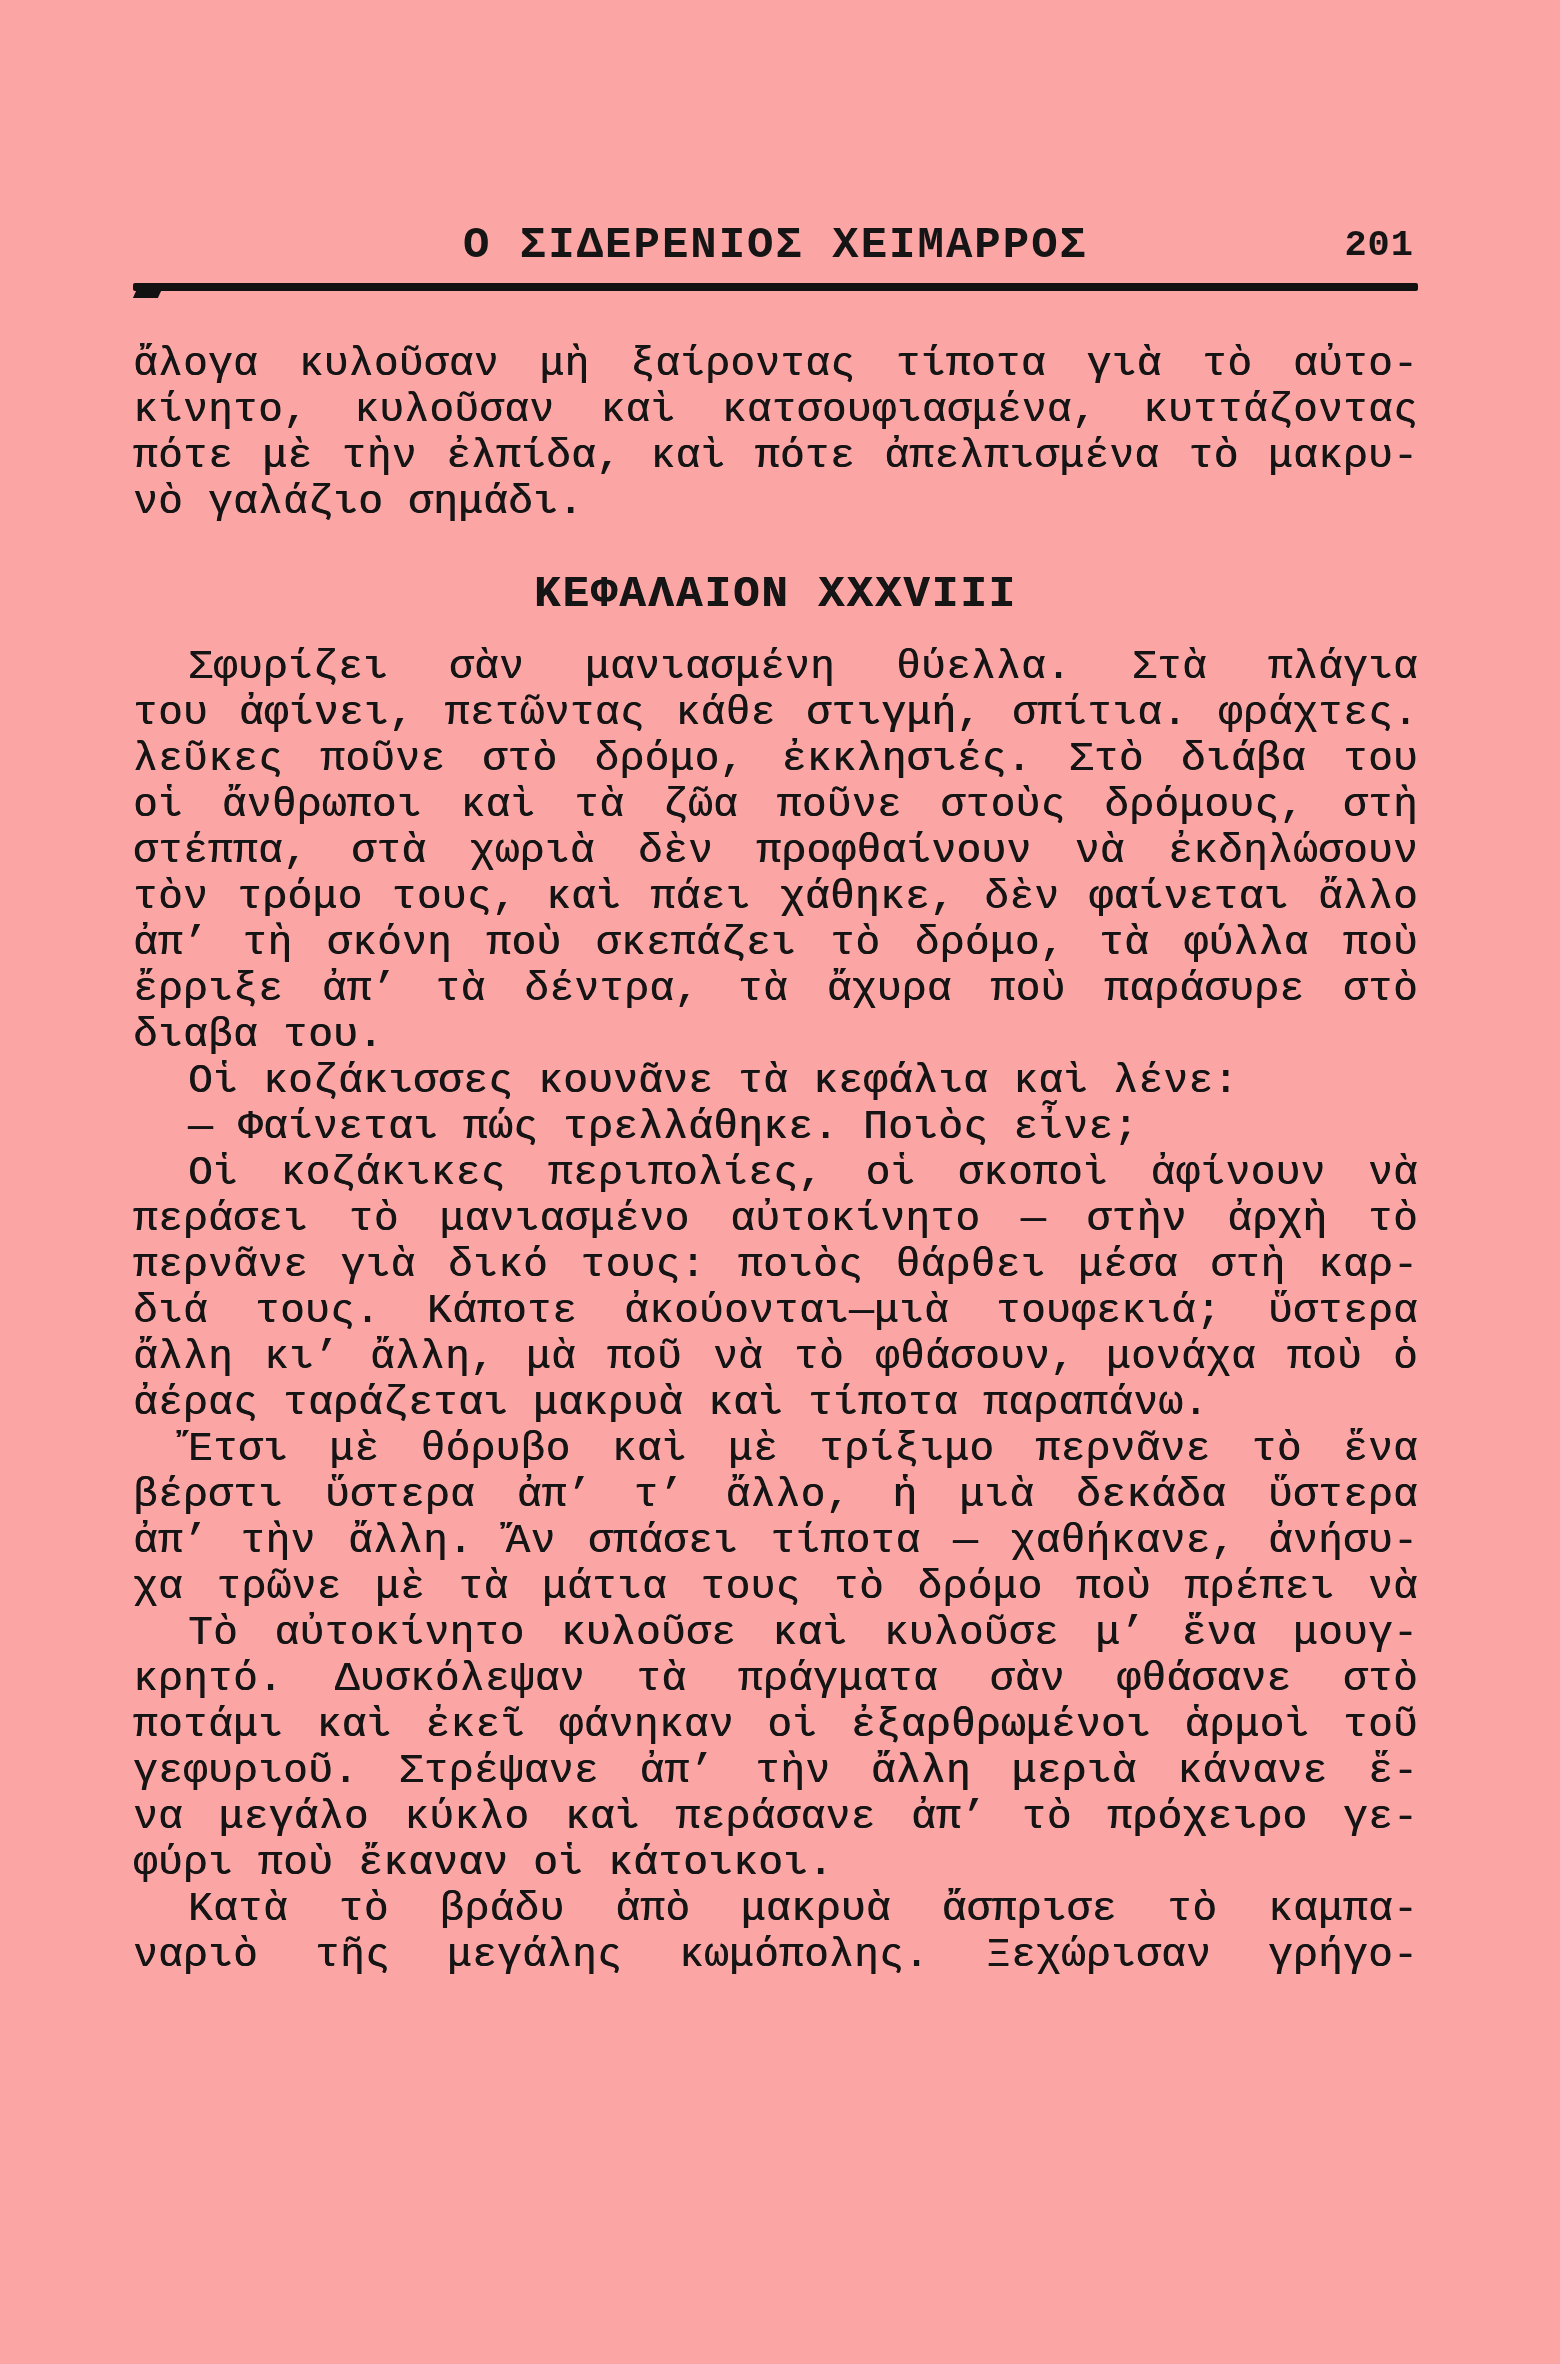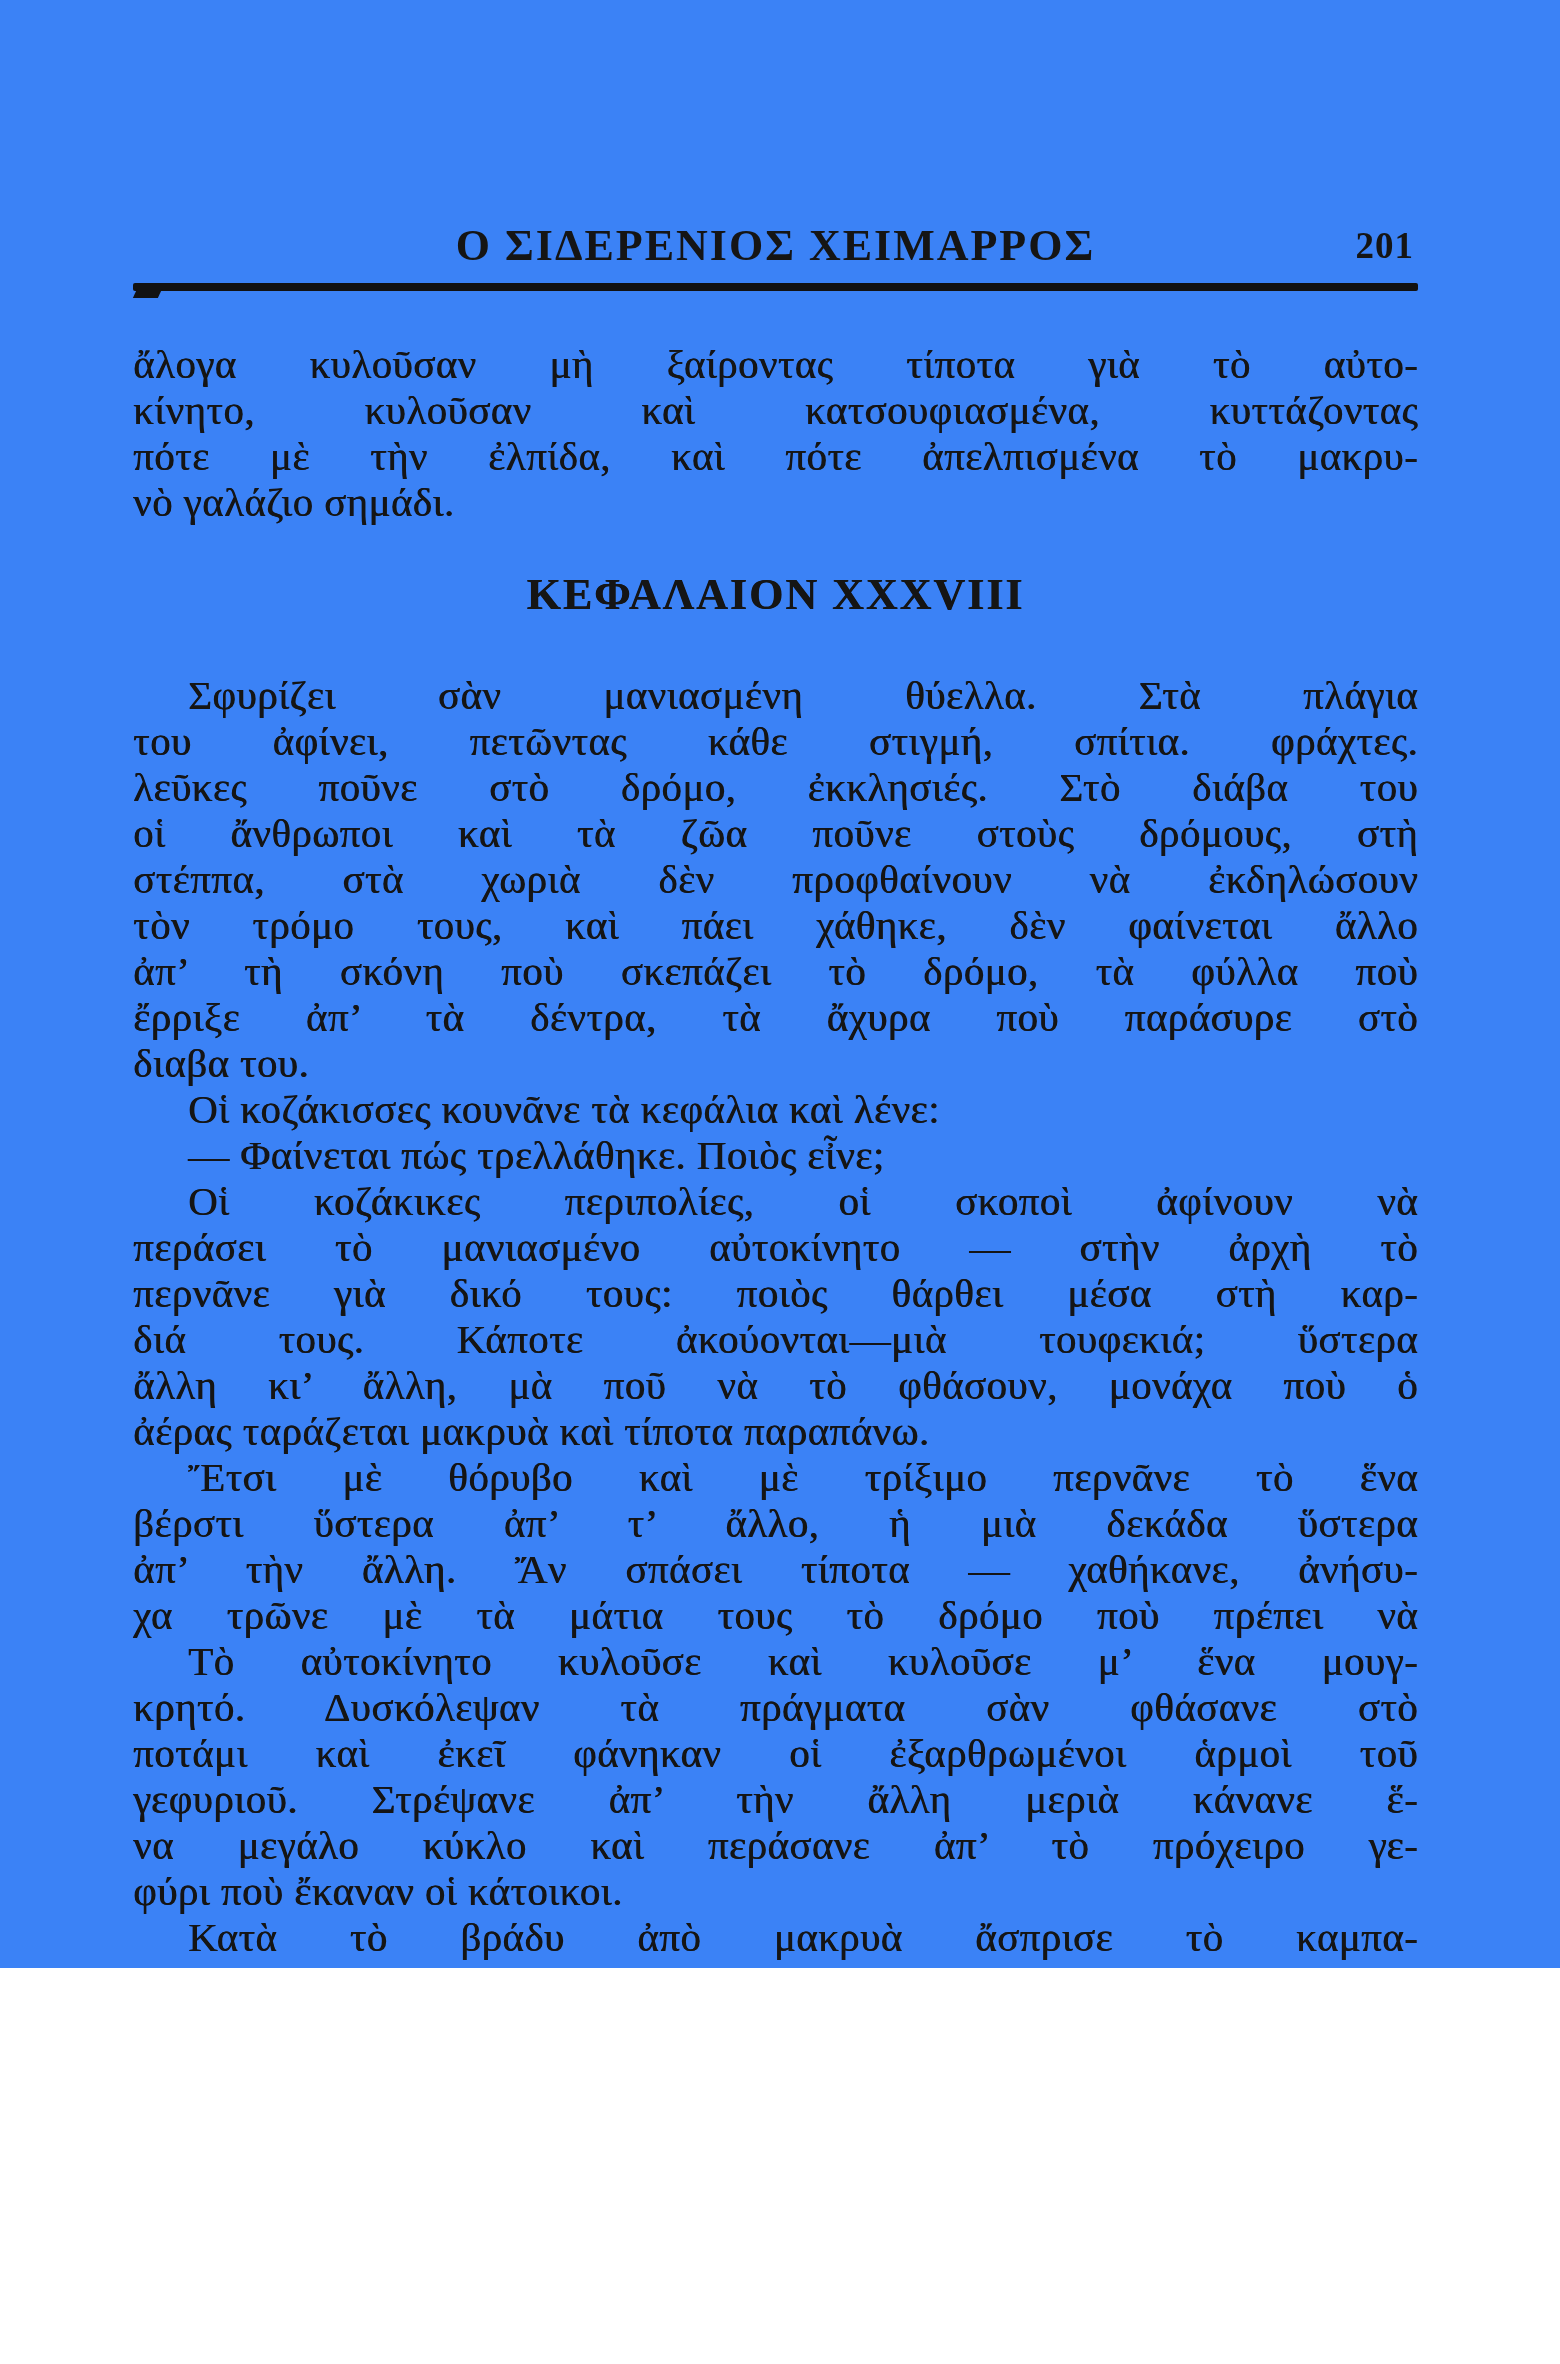--- a/index.html
+++ b/index.html
@@ -3,24 +3,24 @@
 <meta charset="utf-8">
 <style>
   html, body {
     margin: 0;
     padding: 0;
     background: #ffffff;
   }
   .page {
     position: relative;
     width: 1560px;
-    height: 1968px;
-    background: #3b82f6;
+    height: 2364px;
+    background: #fca5a5;
     overflow: hidden;
-    font-family: Liberation Serif, serif;
+    font-family: Liberation Mono, monospace;
     color: #151515;
   }
   
   .header {
     position: absolute;
     left: 135px;
     top: 220px;
     width: 1281px;
     height: 55px;
   }
@@ -84,21 +84,21 @@
   .textblock .line.indent {
     text-indent: 55px;
   }
   .chapter-heading {
     text-align: center;
     font-weight: bold;
     font-size: 44px;
     line-height: 49px;
     letter-spacing: 2px;
     margin-top: 45px;
-    margin-bottom: 53px;
+    margin-bottom: 25px;
     text-shadow: 0.5px 0 0 currentColor;
   }
 </style>
 </head>
 <body>
 
 <div class="page">
 
   <div class="header">
     <span class="running-title">Ο ΣΙΔΕΡΕΝΙΟΣ ΧΕΙΜΑΡΡΟΣ</span>

